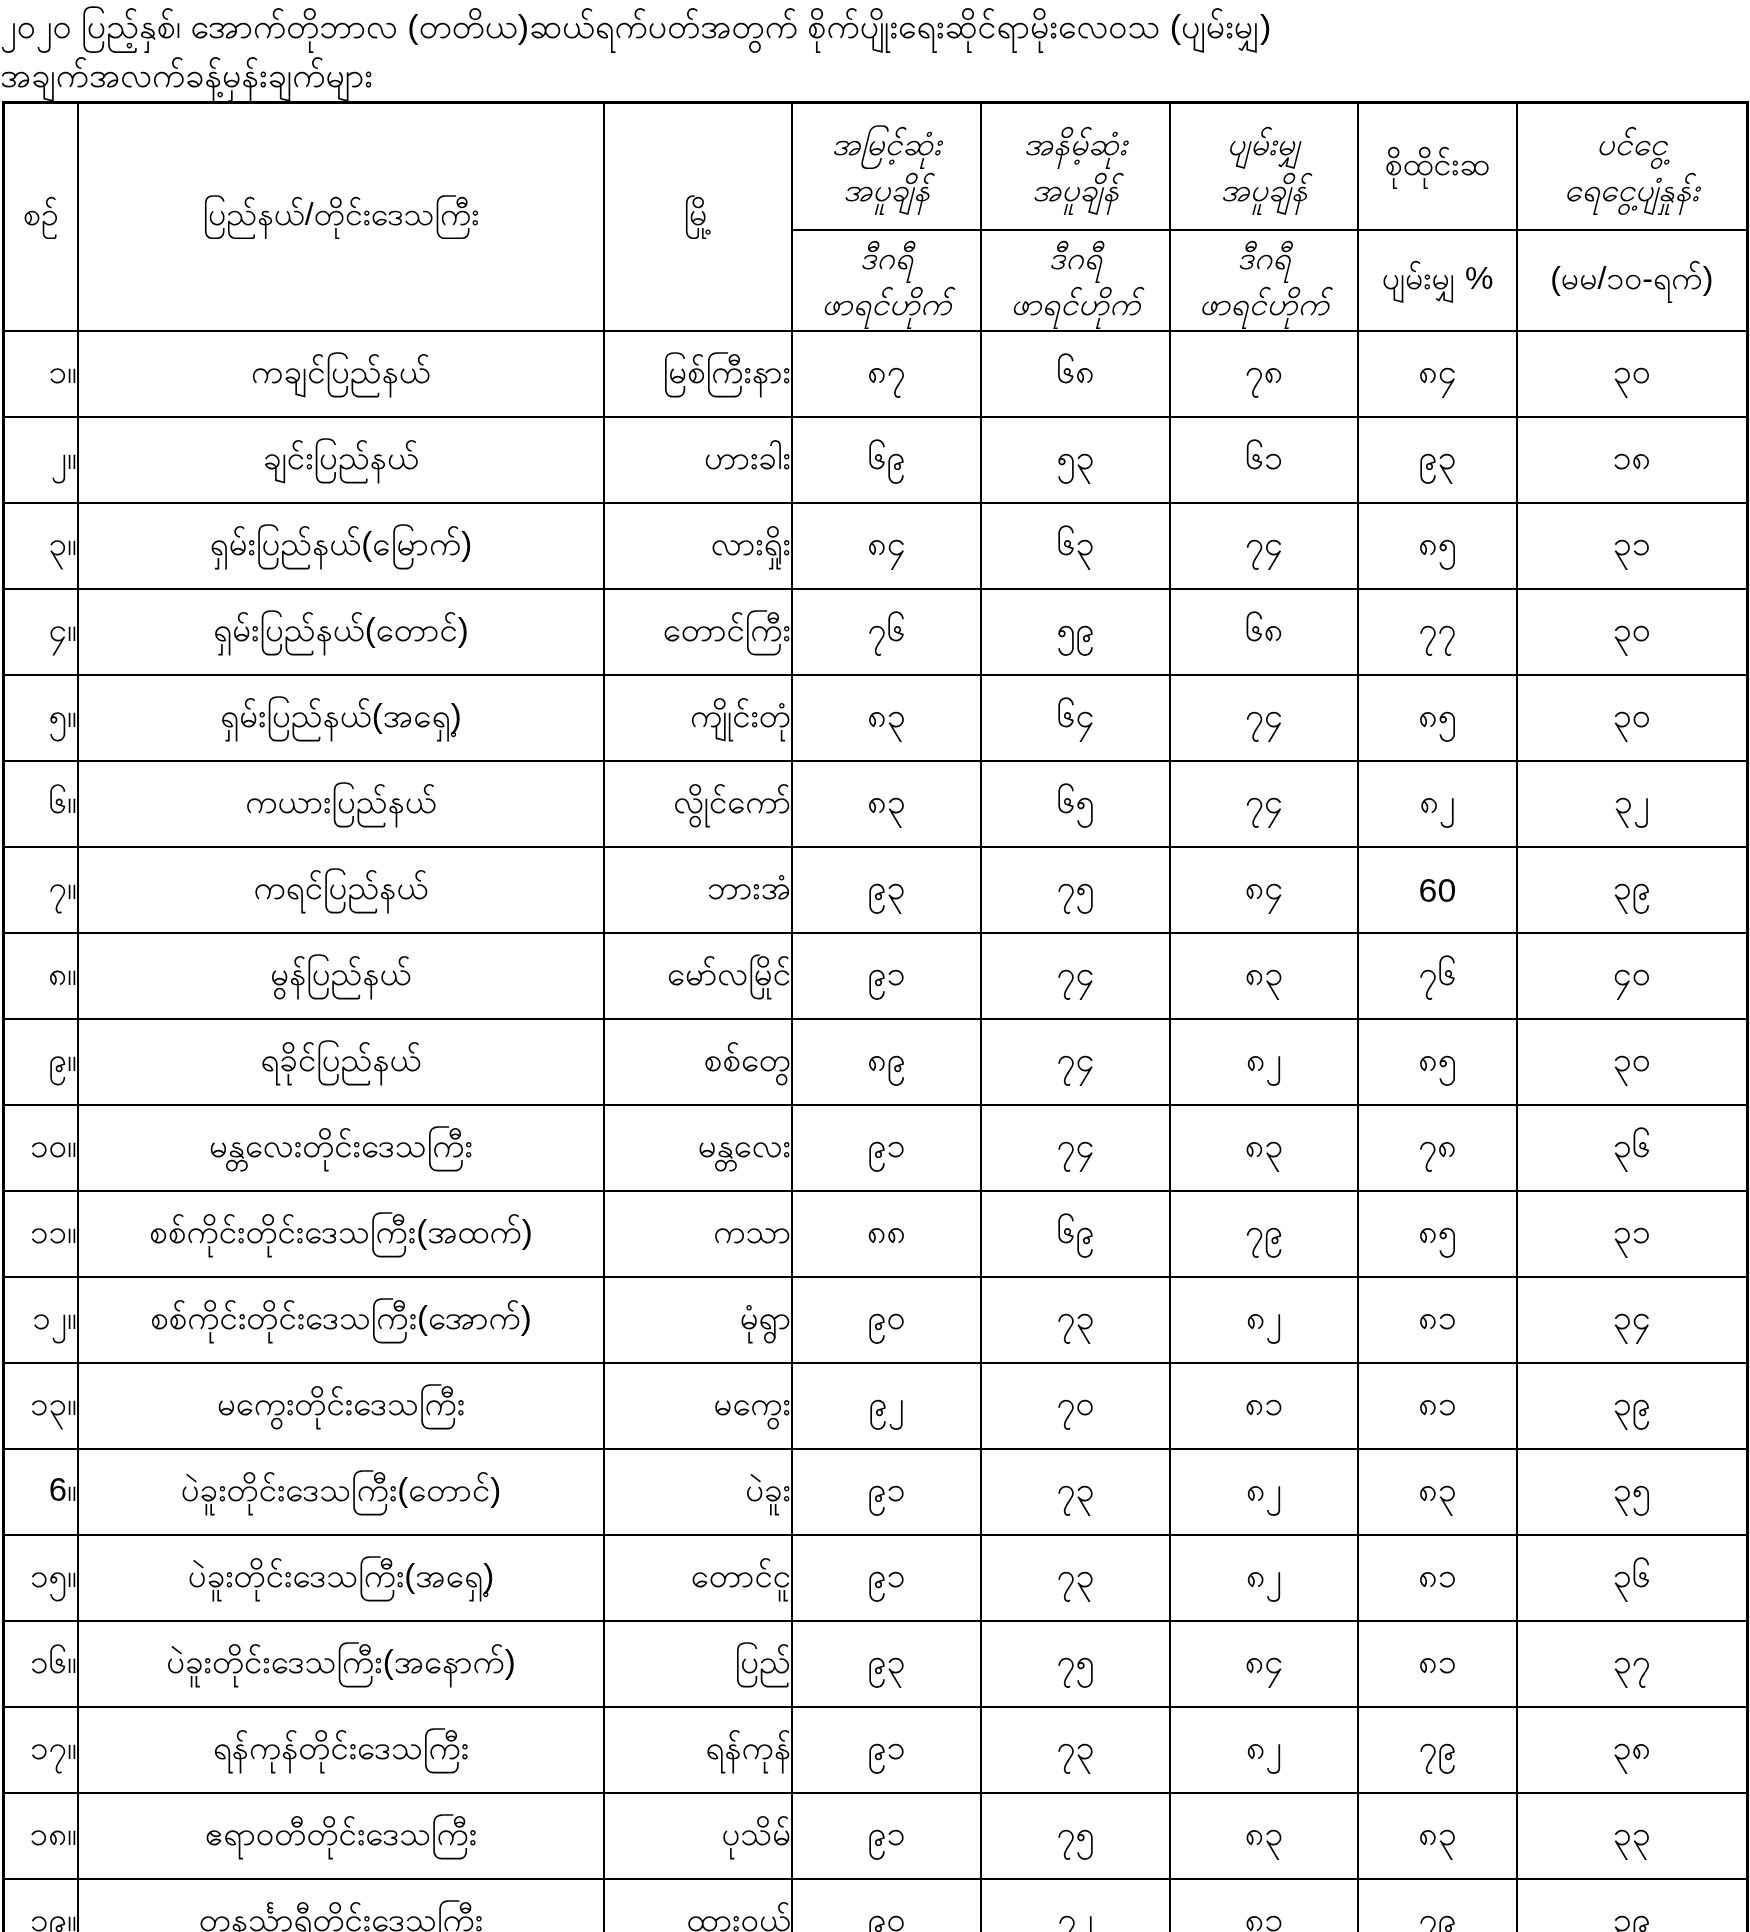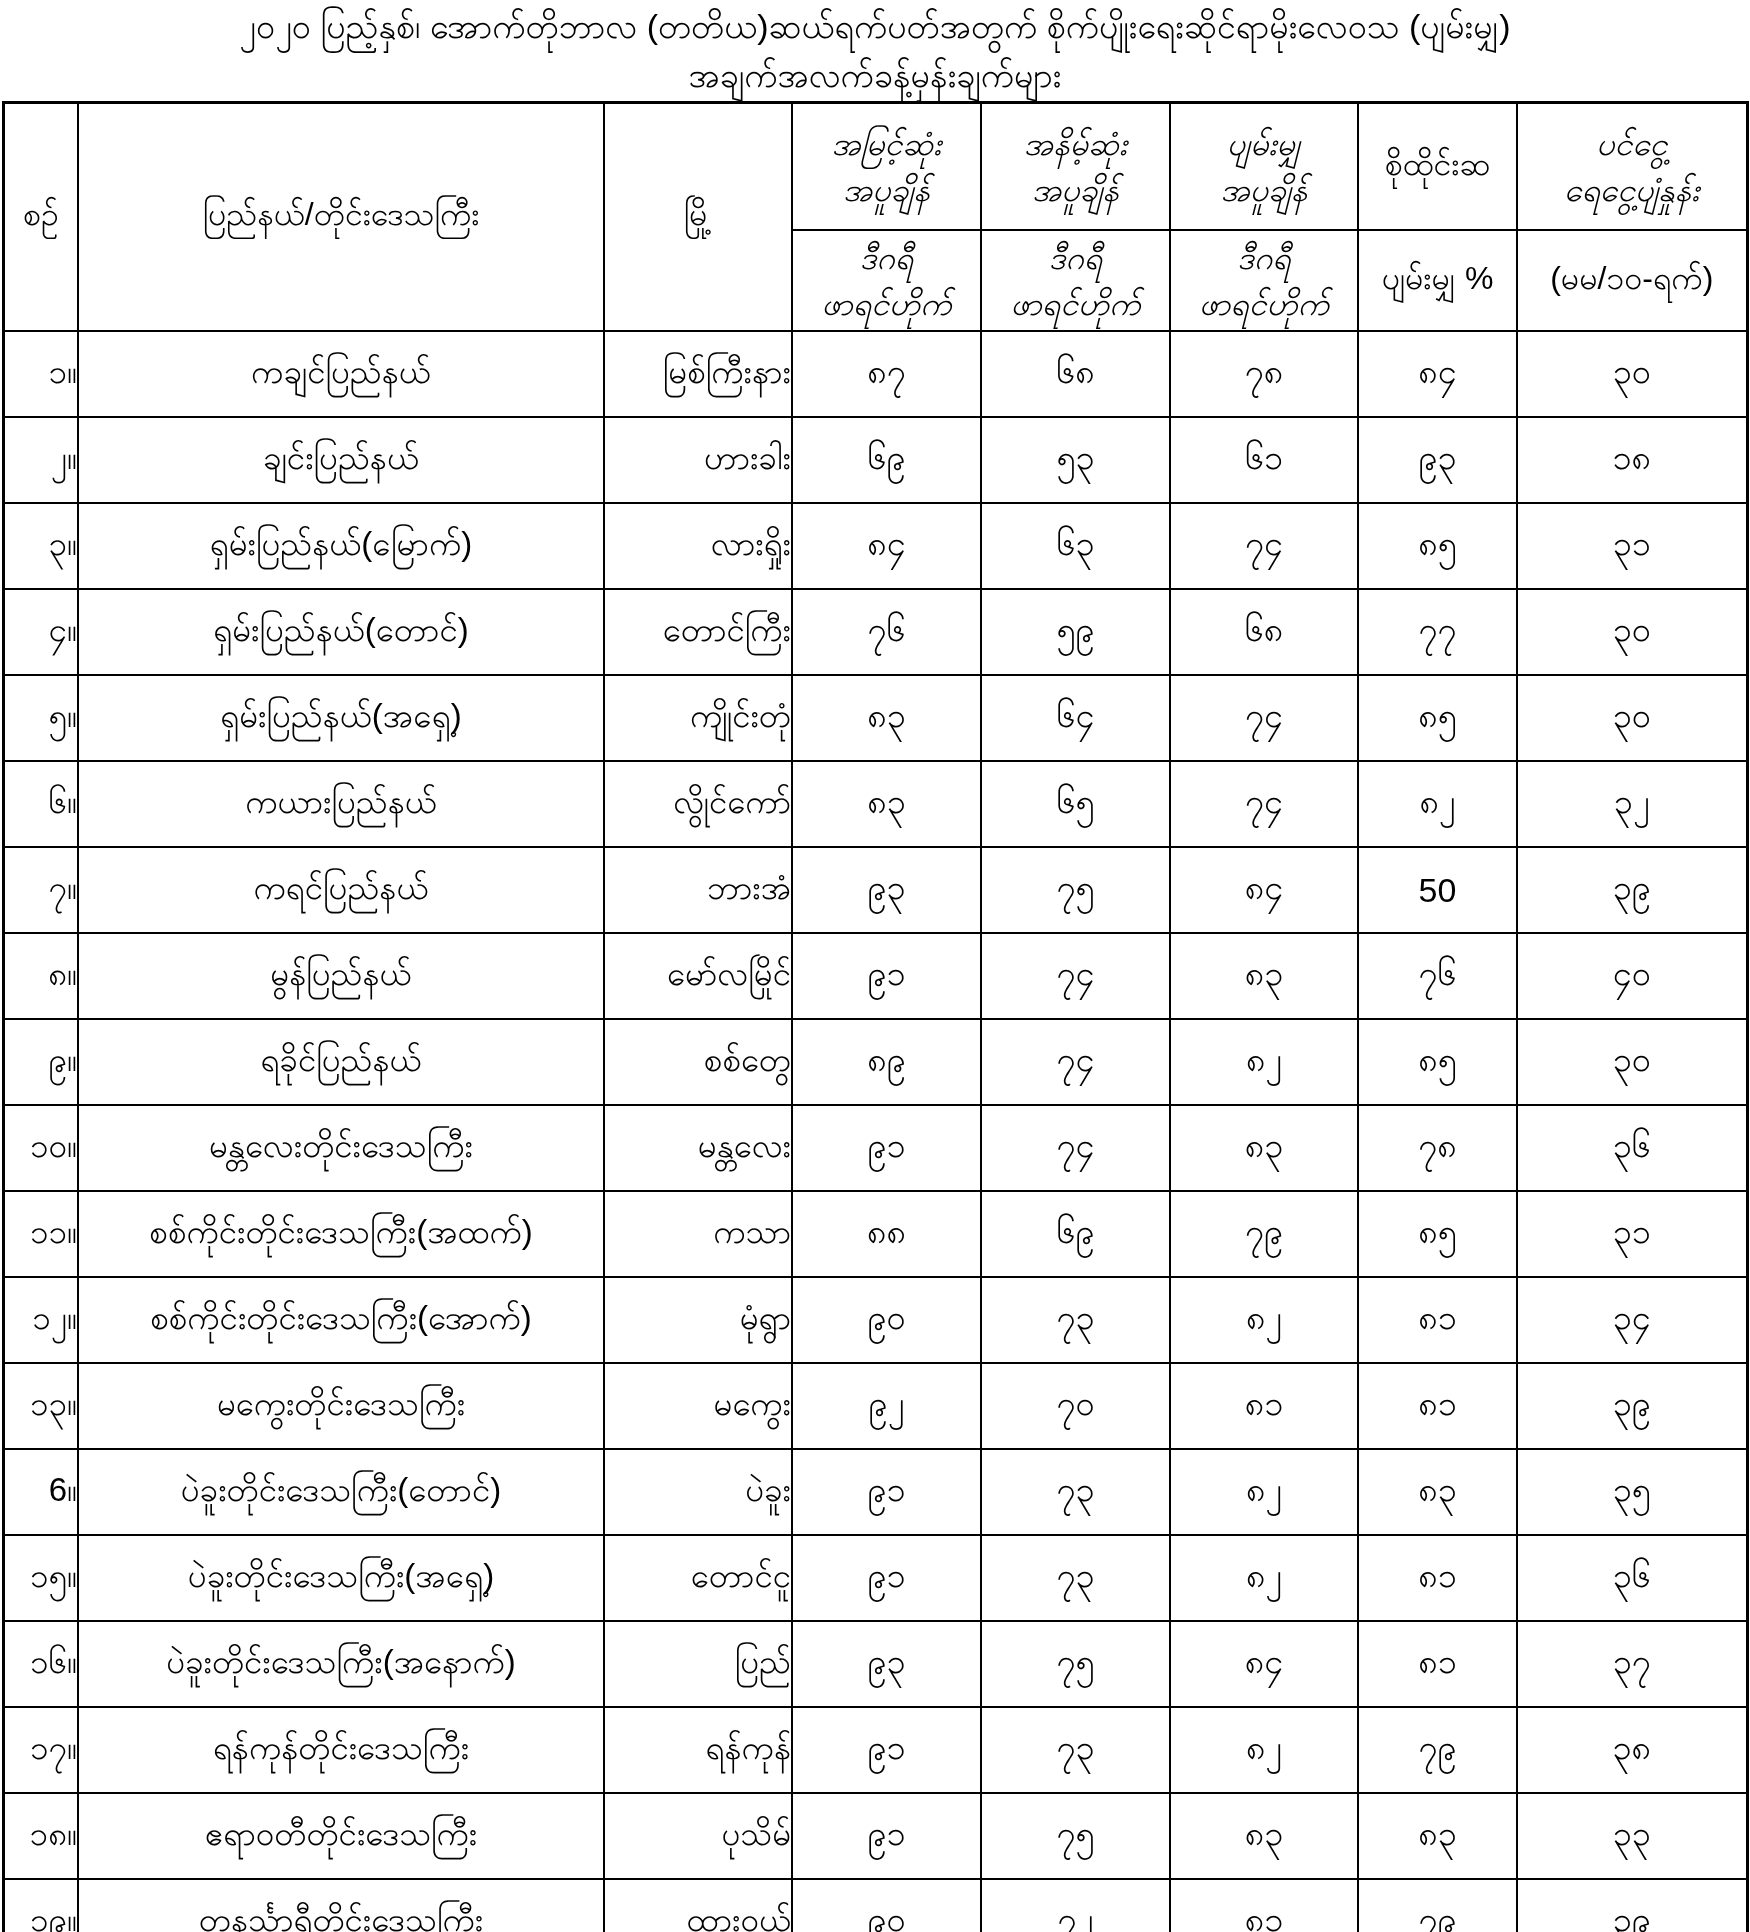--- a/index.html
+++ b/index.html
@@ -9,21 +9,20 @@
     color: #000000;
     font-family: "Liberation Sans", sans-serif;
   }
   .page {
     width: 1750px;
     height: 1932px;
     background: #ffffff;
     overflow: hidden;
   }
   .title-block {
-    text-align: center;
     padding-top: 2px;
   }
   .title-line {
     font-size: 34px;
     line-height: 49px;
     font-weight: 400;
     white-space: nowrap;
   }
   table.weather {
     border-collapse: collapse;
@@ -189,21 +188,21 @@
           <td class="cell-num">၈၂</td>
           <td class="cell-num">၃၂</td>
         </tr>
         <tr>
           <td class="cell-no">၇။</td>
           <td class="cell-state">ကရင်ပြည်နယ်</td>
           <td class="cell-town">ဘားအံ</td>
           <td class="cell-num">၉၃</td>
           <td class="cell-num">၇၅</td>
           <td class="cell-num">၈၄</td>
-          <td class="cell-num">50</td>
+          <td class="cell-num">60</td>
           <td class="cell-num">၃၉</td>
         </tr>
         <tr>
           <td class="cell-no">၈။</td>
           <td class="cell-state">မွန်ပြည်နယ်</td>
           <td class="cell-town">မော်လမြိုင်</td>
           <td class="cell-num">၉၁</td>
           <td class="cell-num">၇၄</td>
           <td class="cell-num">၈၃</td>
           <td class="cell-num">၇၆</td>

